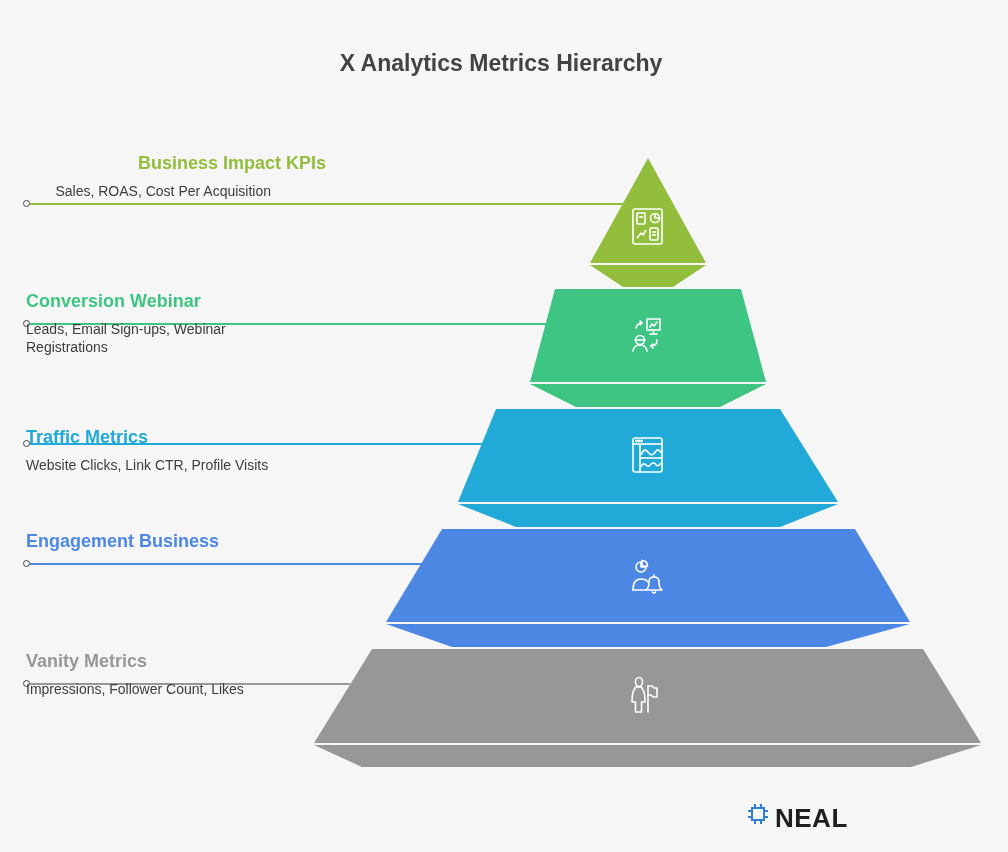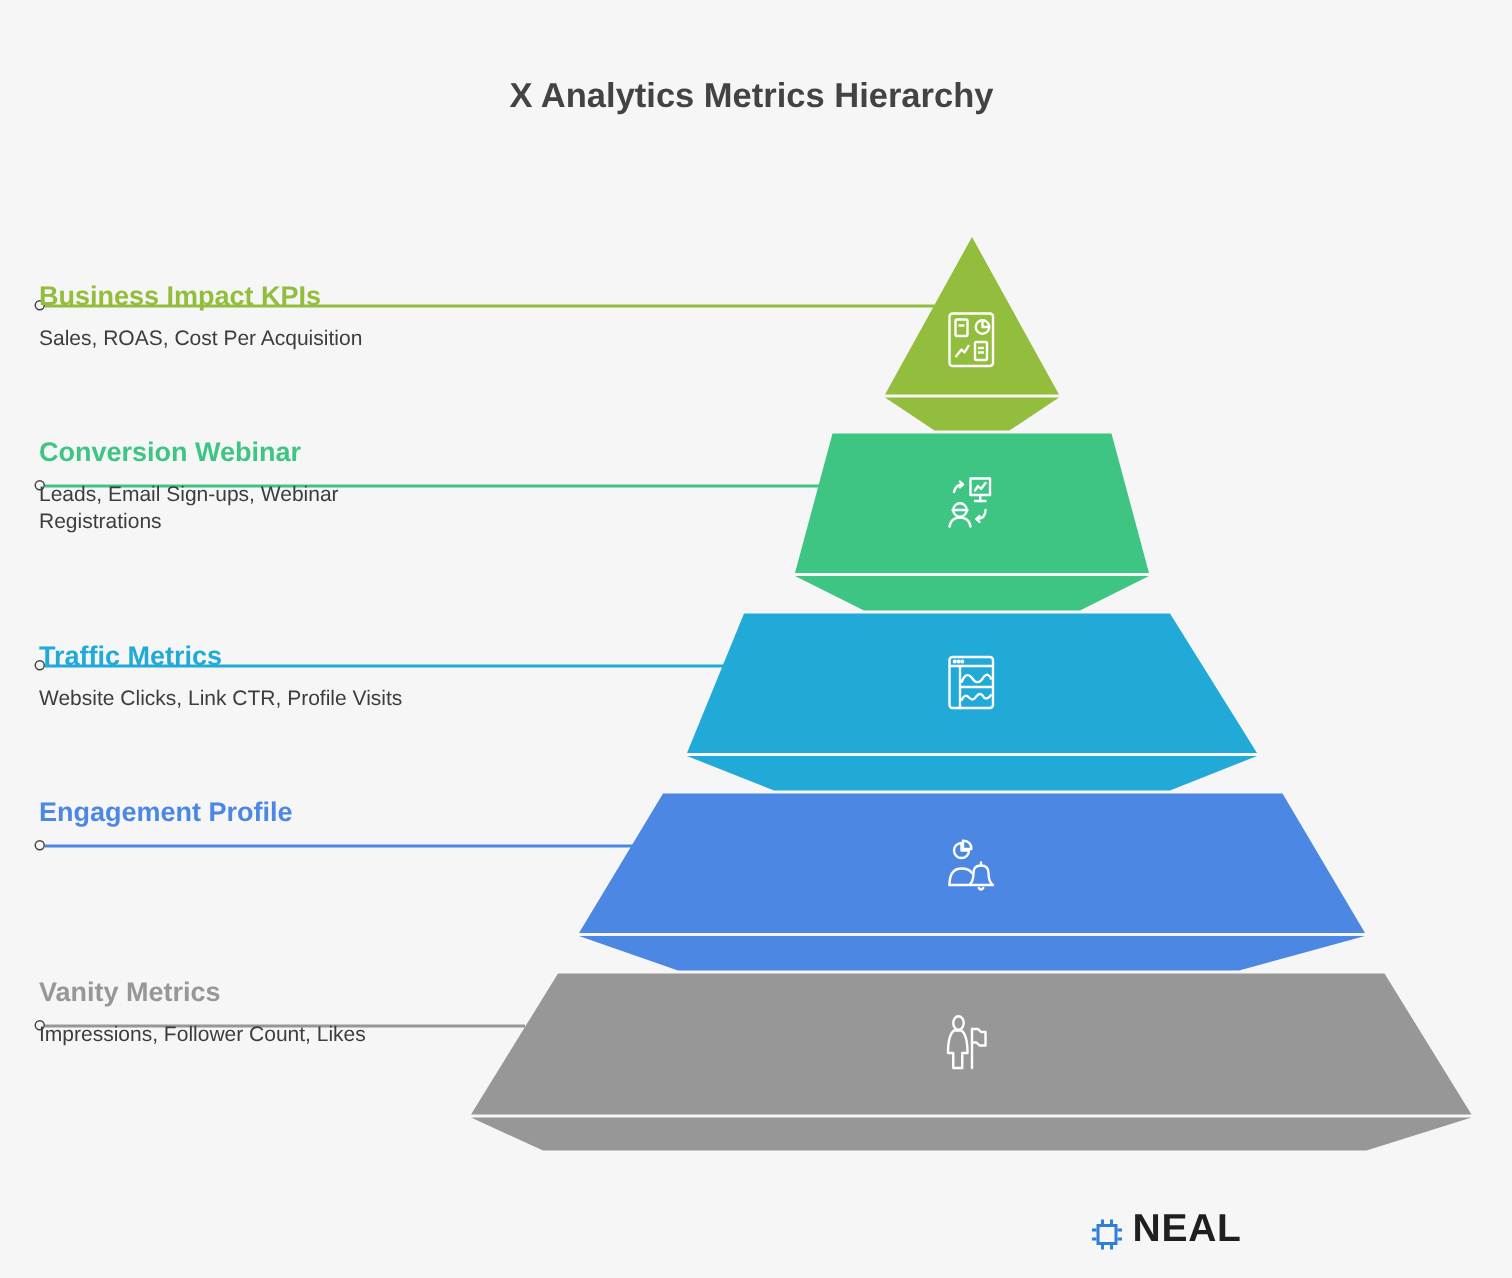--- a/index.html
+++ b/index.html
@@ -14,21 +14,21 @@
   }
   .pyramid { position: absolute; left: 0; top: 0; }
   .label-block { position: absolute; left: 26px; width: 300px; }
   .label-title { font-size: 18px; font-weight: bold; line-height: 22px; }
   .label-desc { font-size: 14px; color: #3d3d3d; line-height: 18px; margin-top: 8px; width: 245px; }
   .connector { position: absolute; height: 2px; left: 30px; }
   .dot {
     position: absolute; width: 5px; height: 5px; border: 1.5px solid #444;
     border-radius: 50%; background: #f6f6f6; left: 23px;
   }
-  .logo { position: absolute; left: 727px; top: 803px; display: flex; align-items: flex-end; }
+  .logo { position: absolute; left: 747px; top: 803px; display: flex; align-items: flex-start; }
   .logo-text-bold { font-size: 26px; font-weight: bold; color: #1f1f1f; letter-spacing: 0.5px; margin-left: 6px; }
   .logo-text-light { font-size: 26px; font-weight: normal; color: #2a2a2a; letter-spacing: 0.5px; margin-left: 6px; }
 </style>
 </head>
 <body>
 
 <div class="title">X Analytics Metrics Hierarchy</div>
 
 <svg class="pyramid" width="1008" height="852" viewBox="0 0 1008 852">
 
@@ -103,21 +103,21 @@
       <ellipse cx="639" cy="682" rx="3.5" ry="4.5"></ellipse>
       <path d="M636 687 Q632 690 632 702 H635.5 V712 H641.5 V702 H645 Q645 690 641 687 Z"></path>
       <line x1="648" y1="686" x2="648" y2="712"></line>
       <path d="M648 686 H652 L654 688 H657 V697 H653 L651 695 H648"></path>
     </g>
   </g>
 </svg>
 
 <div class="connector" style="top:203px; width:593px; background:#93bd3c;"></div>
 <div class="dot" style="top:200px;"></div>
-<div class="label-block" style="top:186px;">
+<div class="label-block" style="top:152px;text-align:right;">
   <div class="label-title" style="color:#93bd3c;">Business Impact KPIs</div>
   <div class="label-desc">Sales, ROAS, Cost Per Acquisition</div>
 </div>
 
 <div class="connector" style="top:323px; width:528px; background:#3ec584;"></div>
 <div class="dot" style="top:320px;"></div>
 <div class="label-block" style="top:290px;">
   <div class="label-title" style="color:#3ec584;">Conversion Webinar</div>
   <div class="label-desc">Leads, Email Sign-ups, Webinar Registrations</div>
 </div>
@@ -125,21 +125,21 @@
 <div class="connector" style="top:443px; width:466px; background:#21aad8;"></div>
 <div class="dot" style="top:440px;"></div>
 <div class="label-block" style="top:426px;">
   <div class="label-title" style="color:#21aad8;">Traffic Metrics</div>
   <div class="label-desc">Website Clicks, Link CTR, Profile Visits</div>
 </div>
 
 <div class="connector" style="top:563px; width:393px; background:#4c87e3;"></div>
 <div class="dot" style="top:560px;"></div>
 <div class="label-block" style="top:530px;">
-  <div class="label-title" style="color:#4c87e3;">Engagement Profile</div>
+  <div class="label-title" style="color:#4c87e3;">Engagement Business</div>
 </div>
 
 <div class="connector" style="top:683px; width:320px; background:#979797;"></div>
 <div class="dot" style="top:680px;"></div>
 <div class="label-block" style="top:650px;">
   <div class="label-title" style="color:#979797;">Vanity Metrics</div>
   <div class="label-desc">Impressions, Follower Count, Likes</div>
 </div>
 
 <div class="logo">

